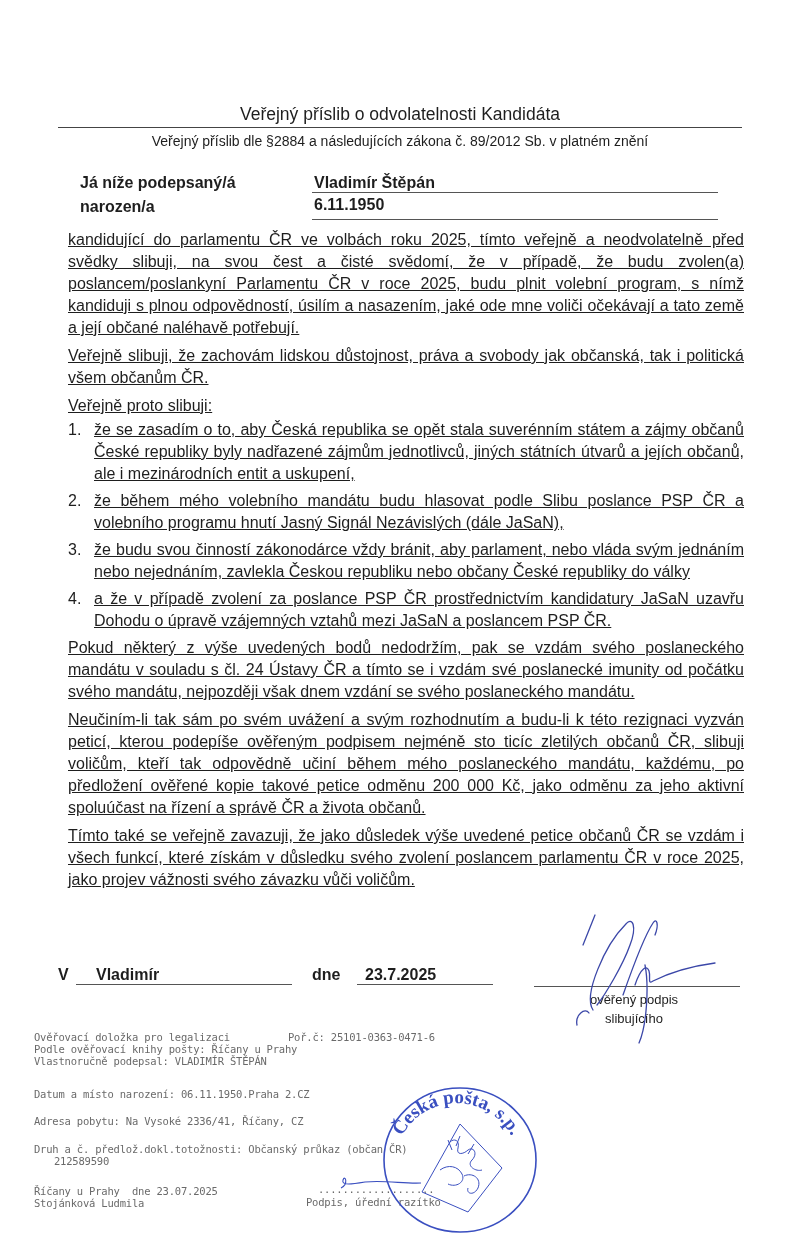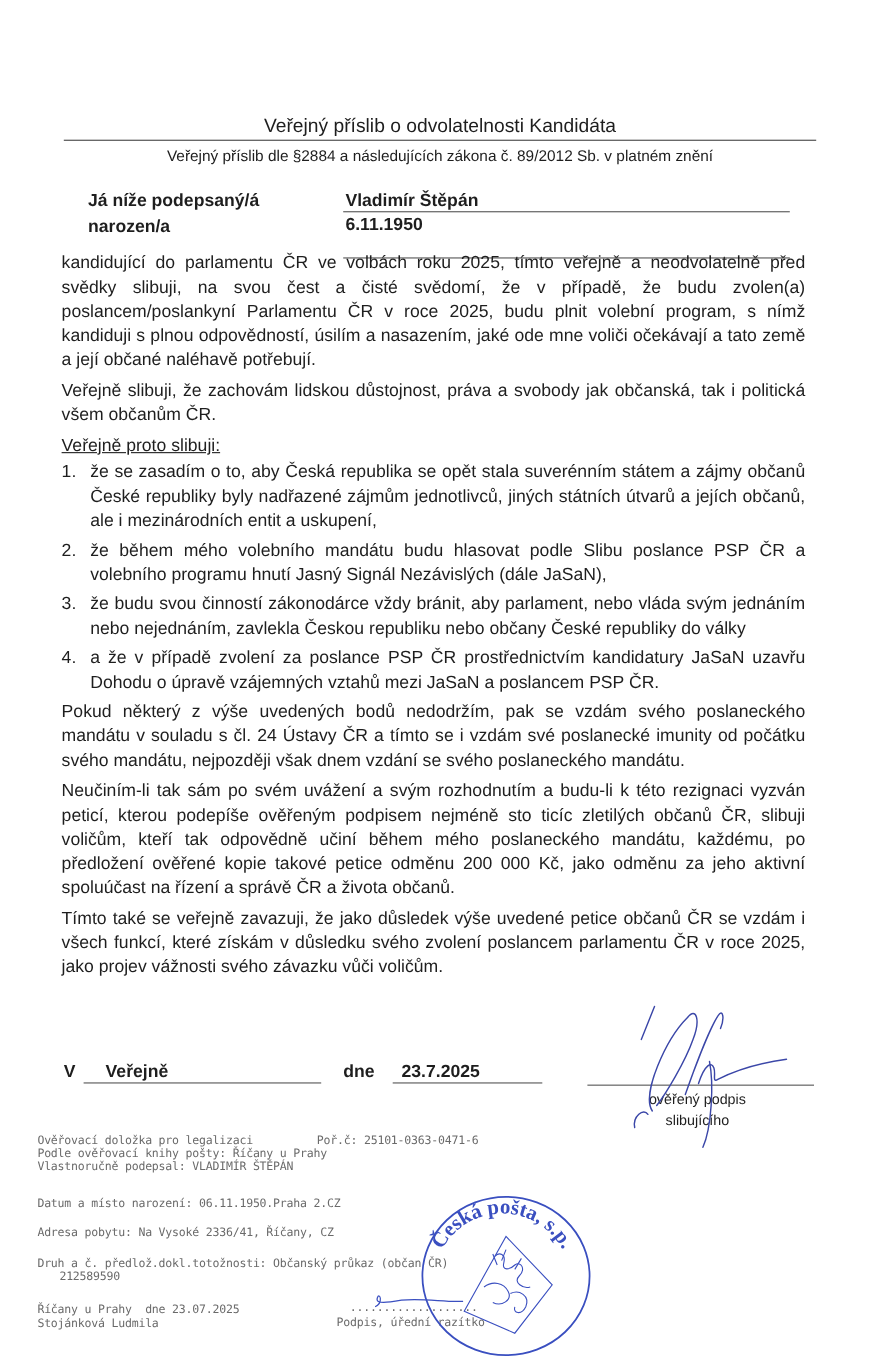--- a/index.html
+++ b/index.html
@@ -4,60 +4,60 @@
 <style>
   html, body { margin: 0; padding: 0; background: #ffffff; }
   body { width: 793px; height: 1241px; position: relative; overflow: hidden;
          font-family: "Liberation Sans", sans-serif; color: #1e1e1e; }
   .abs { position: absolute; }
   .title { left: 58px; top: 104px; width: 684px; text-align: center; font-size: 17.5px;
            padding-bottom: 2px; border-bottom: 1.2px solid #444; }
   .subtitle { left: 58px; top: 133px; width: 684px; text-align: center; font-size: 14px; }
   .label { font-size: 16px; font-weight: bold; }
   .field { font-size: 16px; font-weight: bold; border-bottom: 1px solid #555; padding-left: 2px; }
-  .body-text { left: 56px; width: 676px; font-size: 16px; line-height: 22px; text-align: justify; }
+  .body-text { left: 68px; width: 676px; font-size: 16px; line-height: 22px; text-align: justify; text-decoration: underline; }
   .body-text p { margin: 0 0 6px 0; }
   .body-text p.last-line-left { text-align-last: left; }
   .heading-u { text-decoration: underline; margin-top: 2px; }
   ol.promises { margin: 2px 0 0 0; padding: 0; list-style: none; }
   ol.promises li { position: relative; padding-left: 26px; margin-bottom: 5px; text-align: justify; }
   ol.promises li .num { position: absolute; left: 0; top: 0; }
   .sig-line { border-bottom: 1px solid #555; }
   .mono { font-family: "DejaVu Sans Mono", monospace; color: #6a6a6a; font-size: 10.5px; letter-spacing: -0.2px; line-height: 12px; white-space: pre; }
   .stamp { left: 378px; top: 1080px; width: 164px; height: 156px; }
   .signature { left: 575px; top: 905px; width: 160px; height: 140px; }
 </style>
 </head>
 <body>
 
 <div class="abs title">Veřejný příslib o odvolatelnosti Kandidáta</div>
 <div class="abs subtitle">Veřejný příslib dle §2884 a následujících zákona č. 89/2012 Sb. v platném znění</div>
 
 <div class="abs label" style="left:80px; top:174px;">Já níže podepsaný/á</div>
 <div class="abs field" style="left:312px; top:174px; width:404px;">Vladimír Štěpán</div>
 <div class="abs label" style="left:80px; top:198px;">narozen/a</div>
-<div class="abs field" style="left:312px; top:196px; width:404px; padding-bottom:20px;">6.11.1950</div>
+<div class="abs field" style="left:312px; top:196px; width:404px; padding-bottom:5px;">6.11.1950</div>
 
 <div class="abs body-text" style="top:229px;">
   <p class="last-line-left">kandidující do parlamentu ČR ve volbách roku 2025, tímto veřejně a neodvolatelně před svědky slibuji, na svou čest a čisté svědomí, že v případě, že budu zvolen(a) poslancem/poslankyní Parlamentu ČR v roce 2025, budu plnit volební program, s nímž kandiduji s plnou odpovědností, úsilím a nasazením, jaké ode mne voliči očekávají a tato země a její občané naléhavě potřebují.</p>
   <p class="last-line-left">Veřejně slibuji, že zachovám lidskou důstojnost, práva a svobody jak občanská, tak i politická všem občanům ČR.</p>
   <div class="heading-u">Veřejně proto slibuji:</div>
   <ol class="promises">
     <li><span class="num">1.</span><span>že se zasadím o to, aby Česká republika se opět stala suverénním státem a zájmy občanů České republiky byly nadřazené zájmům jednotlivců, jiných státních útvarů a jejích občanů, ale i mezinárodních entit a uskupení,</span></li>
     <li><span class="num">2.</span><span>že během mého volebního mandátu budu hlasovat podle Slibu poslance PSP ČR a volebního programu hnutí Jasný Signál Nezávislých (dále JaSaN),</span></li>
     <li><span class="num">3.</span><span>že budu svou činností zákonodárce vždy bránit, aby parlament, nebo vláda svým jednáním nebo nejednáním, zavlekla Českou republiku nebo občany České republiky do války</span></li>
     <li><span class="num">4.</span><span>a že v případě zvolení za poslance PSP ČR prostřednictvím kandidatury JaSaN uzavřu Dohodu o úpravě vzájemných vztahů mezi JaSaN a poslancem PSP ČR.</span></li>
   </ol>
   <p class="last-line-left" style="margin-top:4px;">Pokud některý z výše uvedených bodů nedodržím, pak se vzdám svého poslaneckého mandátu v souladu s čl. 24 Ústavy ČR a tímto se i vzdám své poslanecké imunity od počátku svého mandátu, nejpozději však dnem vzdání se svého poslaneckého mandátu.</p>
   <p class="last-line-left">Neučiním-li tak sám po svém uvážení a svým rozhodnutím a budu-li k této rezignaci vyzván peticí, kterou podepíše ověřeným podpisem nejméně sto ticíc zletilých občanů ČR, slibuji voličům, kteří tak odpovědně učiní během mého poslaneckého mandátu, každému, po předložení ověřené kopie takové petice odměnu 200 000 Kč, jako odměnu za jeho aktivní spoluúčast na řízení a správě ČR a života občanů.</p>
   <p class="last-line-left">Tímto také se veřejně zavazuji, že jako důsledek výše uvedené petice občanů ČR se vzdám i všech funkcí, které získám v důsledku svého zvolení poslancem parlamentu ČR v roce 2025, jako projev vážnosti svého závazku vůči voličům.</p>
 </div>
 
 <div class="abs label" style="left:58px; top:966px;">V</div>
-<div class="abs label sig-line" style="left:76px; top:966px; width:216px; padding-left:20px; box-sizing:border-box;">Veřejně</div>
+<div class="abs label sig-line" style="left:76px; top:966px; width:216px; padding-left:20px; box-sizing:border-box;">Vladimír</div>
 <div class="abs label" style="left:312px; top:966px;">dne</div>
 <div class="abs label sig-line" style="left:357px; top:966px; width:136px; padding-left:8px; box-sizing:border-box;">23.7.2025</div>
 <div class="abs sig-line" style="left:534px; top:986px; width:206px;"></div>
 <div class="abs" style="left:534px; top:990px; width:200px; text-align:center; font-size:13px; line-height:19px;">
   <div>ověřený podpis</div>
   <div>slibujícího</div>
 </div>
 
 <svg class="abs signature" viewBox="0 0 160 140">
   <g fill="none" stroke="#3b47a8" stroke-width="1.3" stroke-linecap="round">

